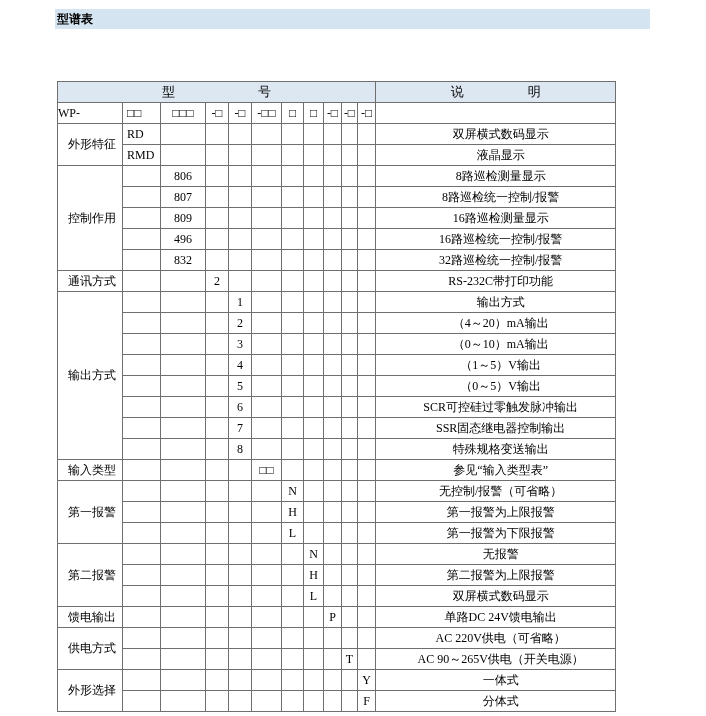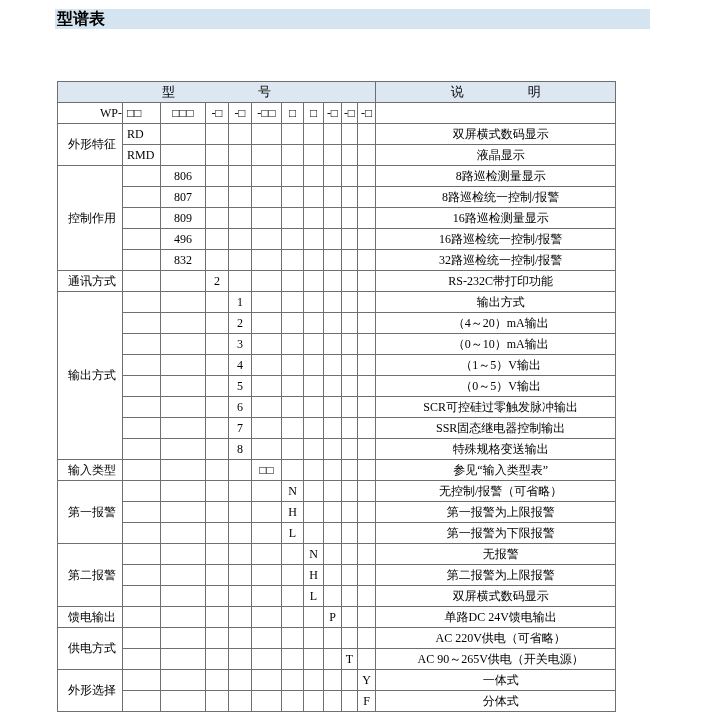--- a/index.html
+++ b/index.html
@@ -13,21 +13,21 @@
   body{
     width:706px;height:716px;
     font-family:"Liberation Serif","DejaVu Serif",serif;
     color:var(--text);
     font-size:12px;
   }
   .title-bar{
     margin:9px 0 0 55px;
     width:595px;height:20px;line-height:20px;
     background:var(--title-bar-bg);
-    font-size:16px;font-weight:bold;
+    font-size:12px;font-weight:bold;
     padding-left:2px;box-sizing:border-box;
     white-space:nowrap;
   }
   table.spec-table{
     margin:52px 7px 0 57px;
     border-collapse:collapse;
     table-layout:fixed;
     width:558px;
     font-size:12px;
   }
@@ -40,21 +40,21 @@
     font-weight:normal;
   }
   .spec-table thead tr.head th{
     background:var(--table-header-bg);
     font-size:13px;
     text-align:center;
   }
   th.h-model{letter-spacing:83px;padding-left:83px;}
   th.h-desc{letter-spacing:64px;padding-left:64px;}
   td.cat{text-align:center;padding-left:4px;}
-  td.prefix{text-align:right;padding-left:0;}
+  td.prefix{text-align:left;padding-left:0;}
   td.code{text-align:center;}
   td.code.a-left{text-align:left;padding-left:4px;}
   td.desc{text-align:center;padding-left:10px;}
 </style>
 </head>
 <body>
 
 <div class="title-bar">
   <span>型谱表</span>
 </div>

